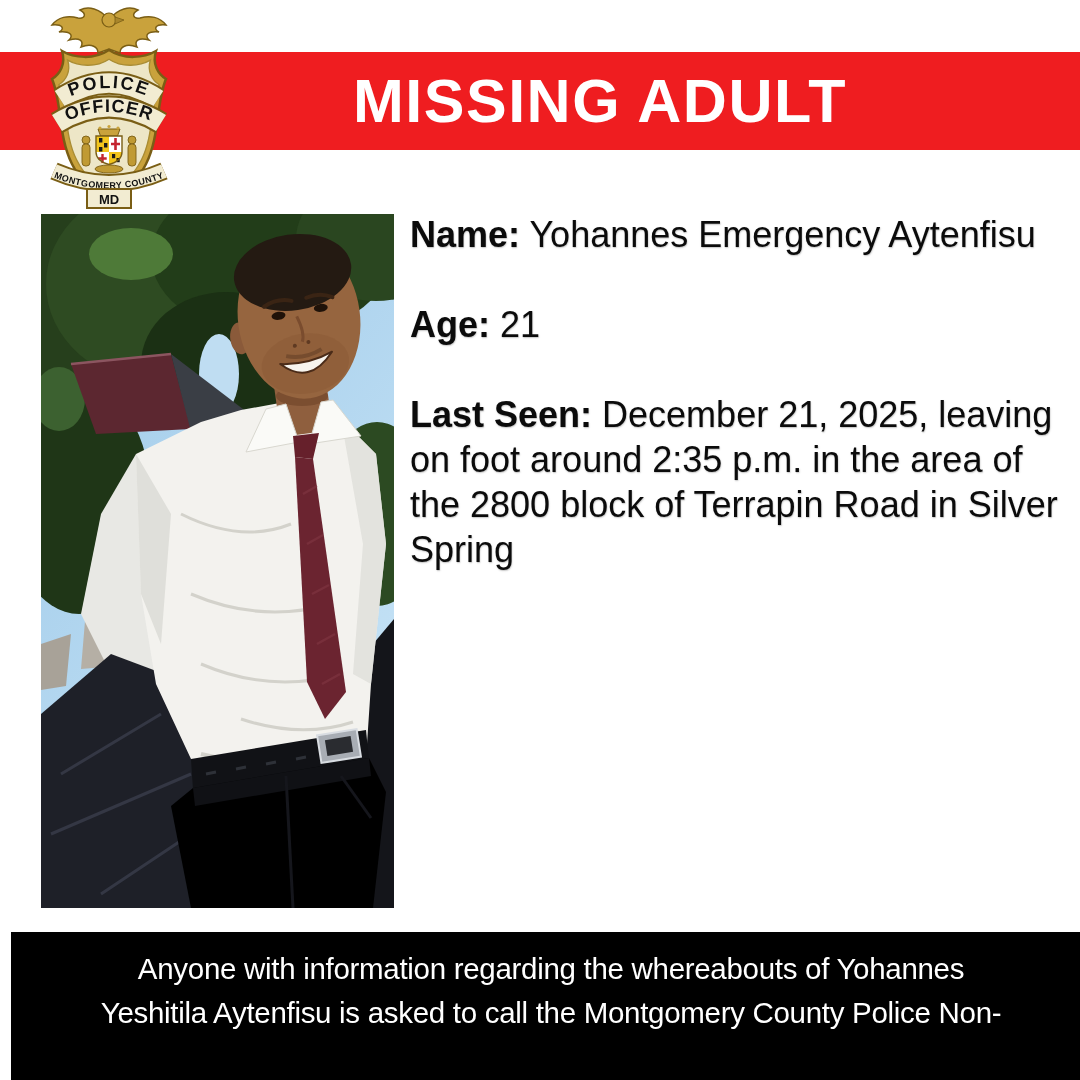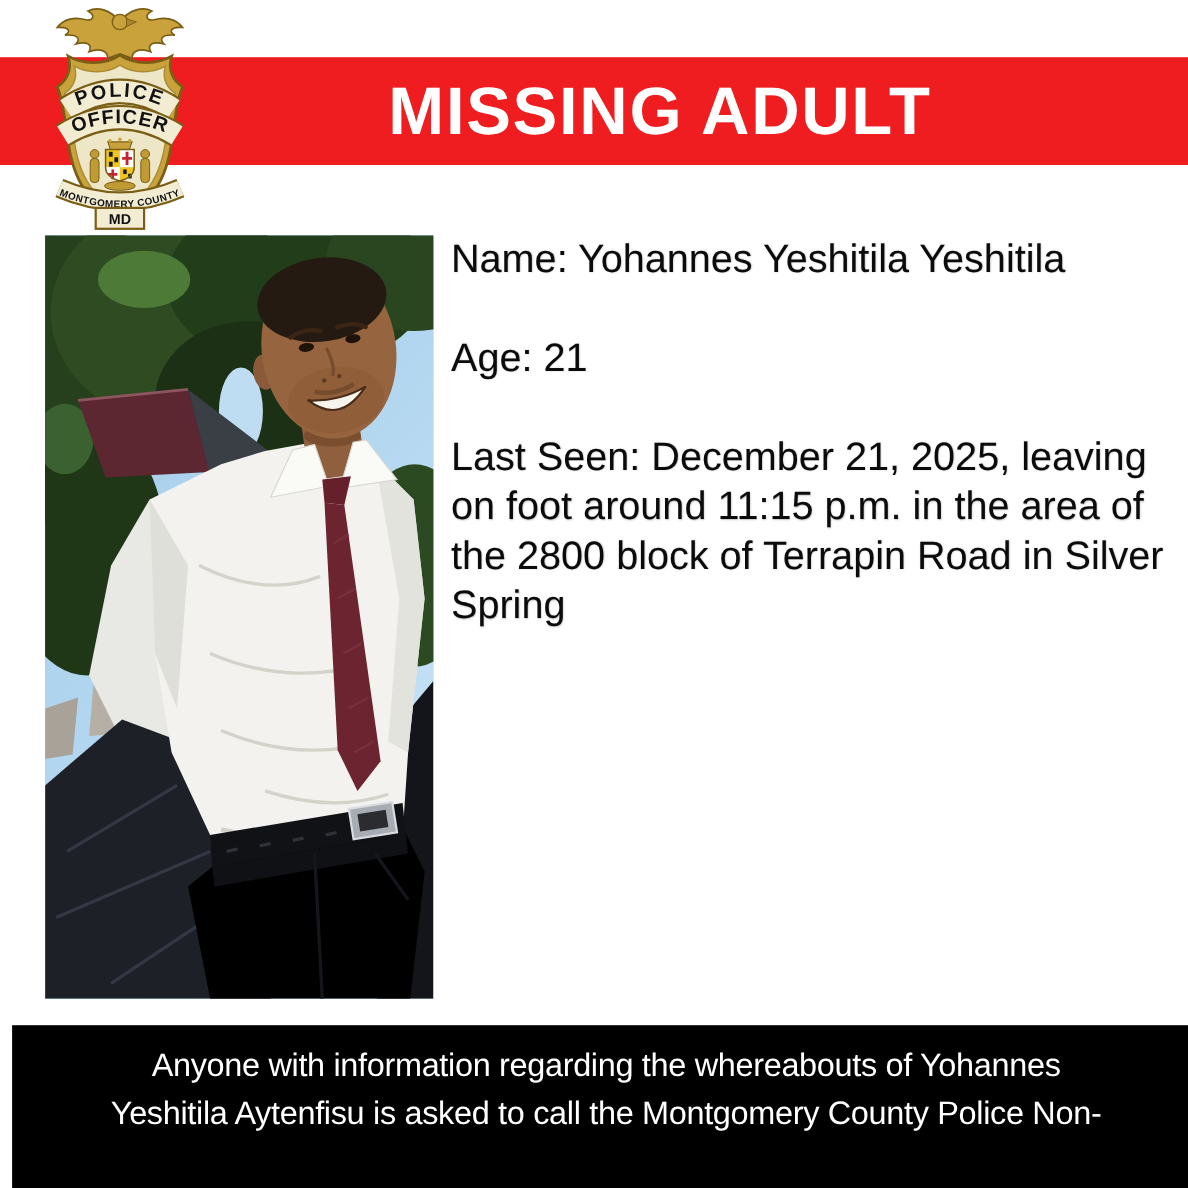--- a/index.html
+++ b/index.html
@@ -27,21 +27,21 @@
   .photo{position:absolute;left:41px;top:214px;width:353px;height:694px;background:#9CC8E8;}
   .photo svg{display:block;width:100%;height:100%;}
   
   .details{
     position:absolute;left:410px;top:212px;width:656px;
     color:#0b0b0b;font-size:36px;line-height:45px;
     text-shadow:0.5px 0.5px 1.5px rgba(80,80,80,.35);
   }
   .para{margin:0 0 45px 0;}
   .para:last-child{margin-bottom:0;}
-  .lbl{font-weight:normal;}
+  .lbl{font-weight:bold;}
   
   .footer{
     position:absolute;left:11px;top:932px;width:1080px;height:148px;
     background:var(--footer-black,#000);
     color:#fff;text-align:center;box-sizing:border-box;padding-top:15px;
   }
   .footer-line{font-size:29.5px;line-height:44px;letter-spacing:-0.3px;}
 </style>
 </head>
 <body>
@@ -214,29 +214,29 @@
           <path d="M245,562 L252,694" stroke="#15161C" stroke-width="3"></path>
           <path d="M300,562 L330,604" stroke="#15161C" stroke-width="3"></path>
         </g>
       </g>
     </svg>
   </div>
 
   <div class="details">
     <p class="para">
       <span class="lbl">Name:</span>
-      <span>Yohannes Yeshitila Yeshitila</span>
+      <span>Yohannes Emergency Aytenfisu</span>
     </p>
     <p class="para">
       <span class="lbl">Age:</span>
       <span>21</span>
     </p>
     <p class="para">
       <span class="lbl">Last Seen:</span>
-      <span>December 21, 2025, leaving on foot around 11:15 p.m. in the area of the 2800 block of Terrapin Road in Silver Spring</span>
+      <span>December 21, 2025, leaving on foot around 2:35 p.m. in the area of the 2800 block of Terrapin Road in Silver Spring</span>
     </p>
   </div>
 
   <div class="footer">
     <div class="footer-line">Anyone with information regarding the whereabouts of Yohannes</div>
     <div class="footer-line">Yeshitila Aytenfisu is asked to call the Montgomery County Police Non-</div>
   </div>
 
 </div>
 

